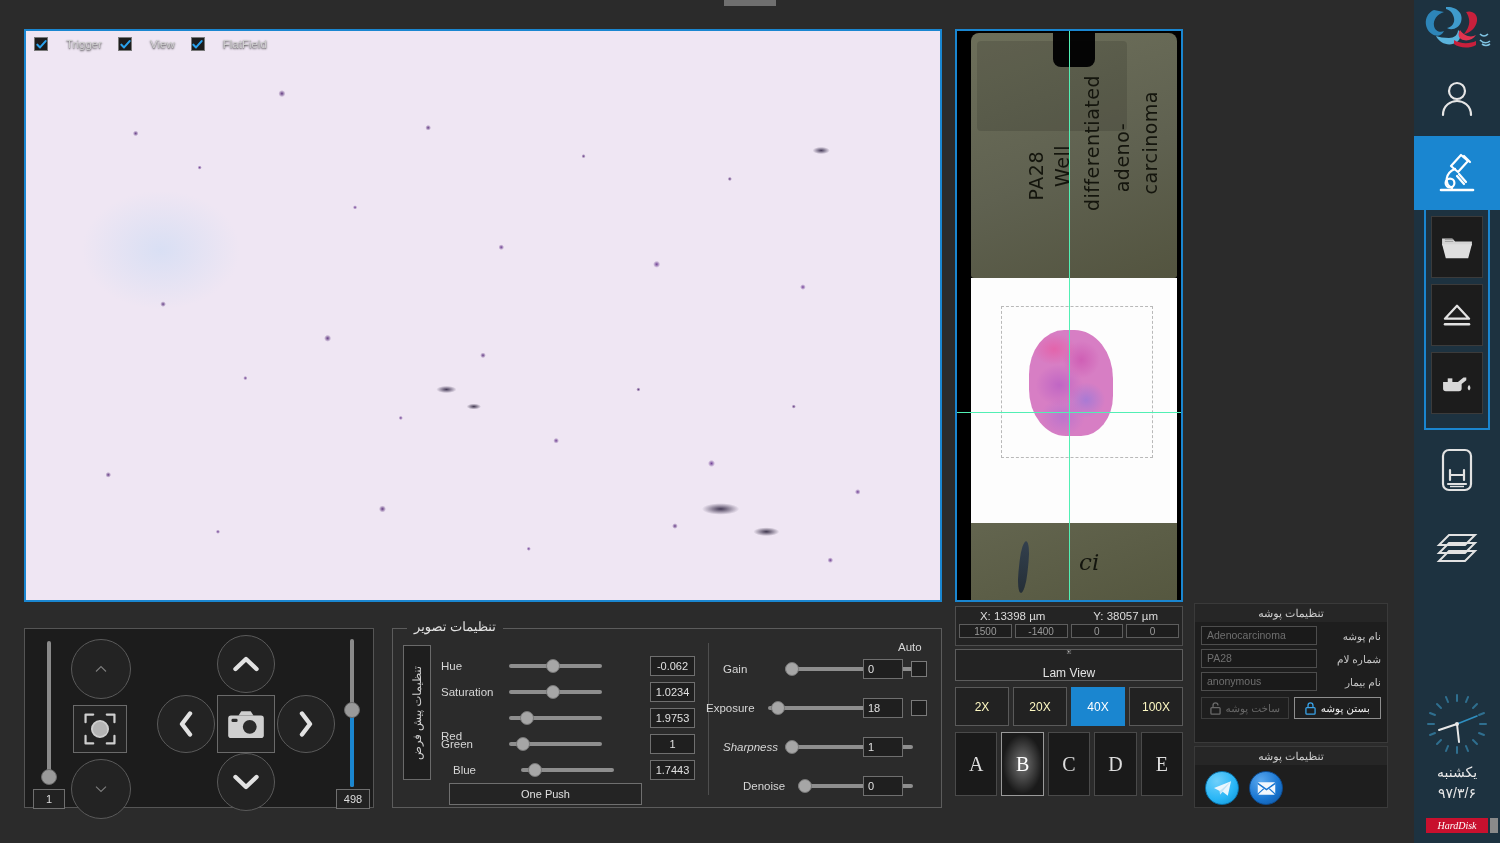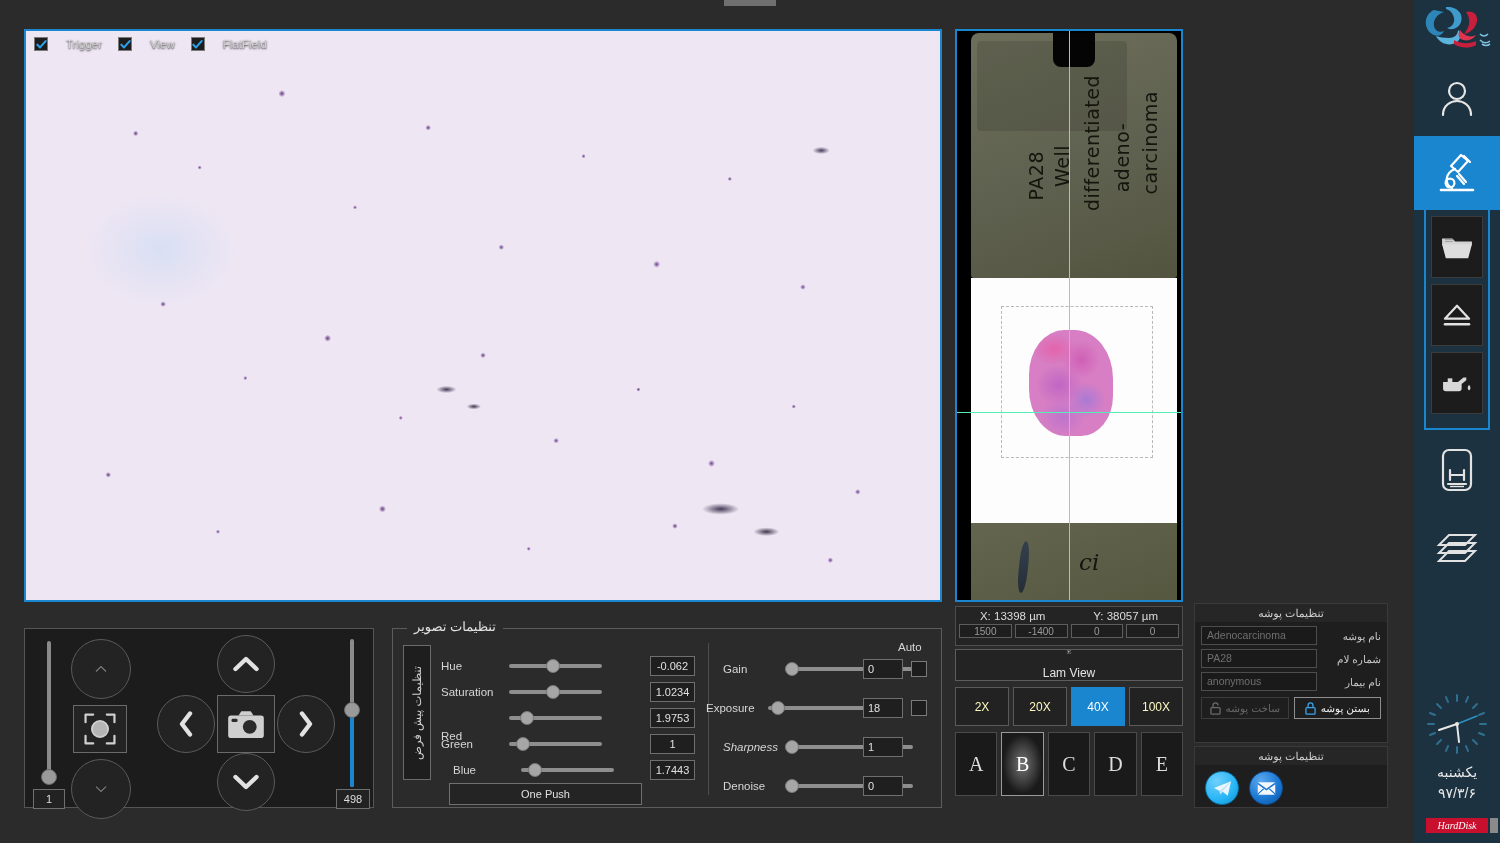--- a/index.html
+++ b/index.html
@@ -585,21 +585,21 @@
     <div class="slider-row" style="left:330px; top:108px; width:190px;font-style:italic;">
       <span class="name" style="width:62px;">Sharpness</span>
       <div class="h-slider" style="width:128px;">
         <div class="trk"></div>
         <div class="kn" style="left:0;"></div>
       </div>
     </div>
     <div class="val-box" style="position:absolute; left:470px; top:108px; width:40px; text-align:left; padding-left:4px;">1</div>
 
     <div class="slider-row" style="left:330px; top:147px; width:190px;">
-      <span class="name" style="width:62px;">Denoise</span>
+      <span class="name" style="width:62px;margin-left:20px;">Denoise</span>
       <div class="h-slider" style="width:128px;">
         <div class="trk"></div>
         <div class="kn" style="left:0;"></div>
       </div>
     </div>
     <div class="val-box" style="position:absolute; left:470px; top:147px; width:40px; text-align:left; padding-left:4px;">0</div>
   </div>
 
   <div id="macro-panel">
     <div class="slide-label-top">

